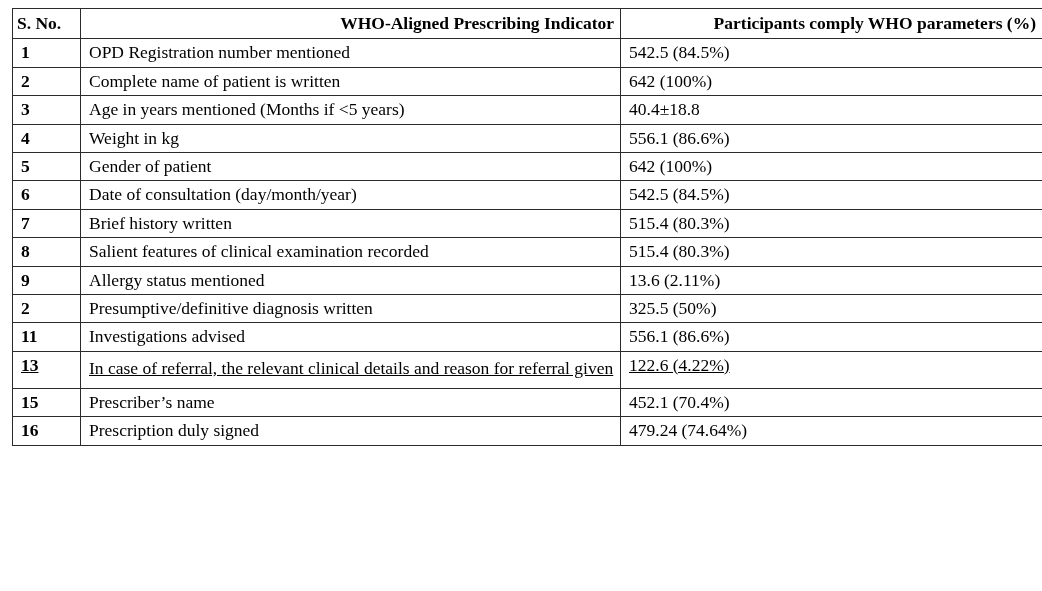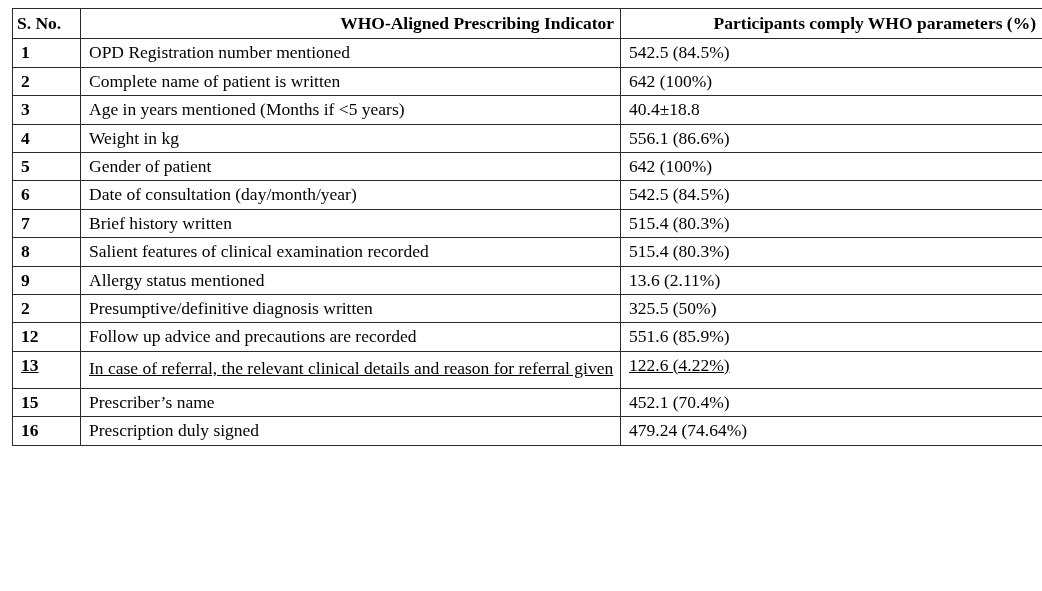--- a/index.html
+++ b/index.html
@@ -131,23 +131,23 @@
         <td class="sno">9</td>
         <td class="ind">Allergy status mentioned</td>
         <td class="val">13.6 (2.11%)</td>
       </tr>
       <tr>
         <td class="sno">2</td>
         <td class="ind">Presumptive/definitive diagnosis written</td>
         <td class="val">325.5 (50%)</td>
       </tr>
       <tr>
-        <td class="sno">12</td>
-        <td class="ind">Follow up advice and precautions are recorded</td>
-        <td class="val">551.6 (85.9%)</td>
+        <td class="sno">11</td>
+        <td class="ind">Investigations advised</td>
+        <td class="val">556.1 (86.6%)</td>
       </tr>
       <tr class="tall">
         <td class="sno">13</td>
         <td class="ind">In case of referral, the relevant clinical details and reason for referral given</td>
         <td class="val">122.6 (4.22%)</td>
       </tr>
       <tr>
         <td class="sno">15</td>
         <td class="ind">Prescriber’s name</td>
         <td class="val">452.1 (70.4%)</td>

